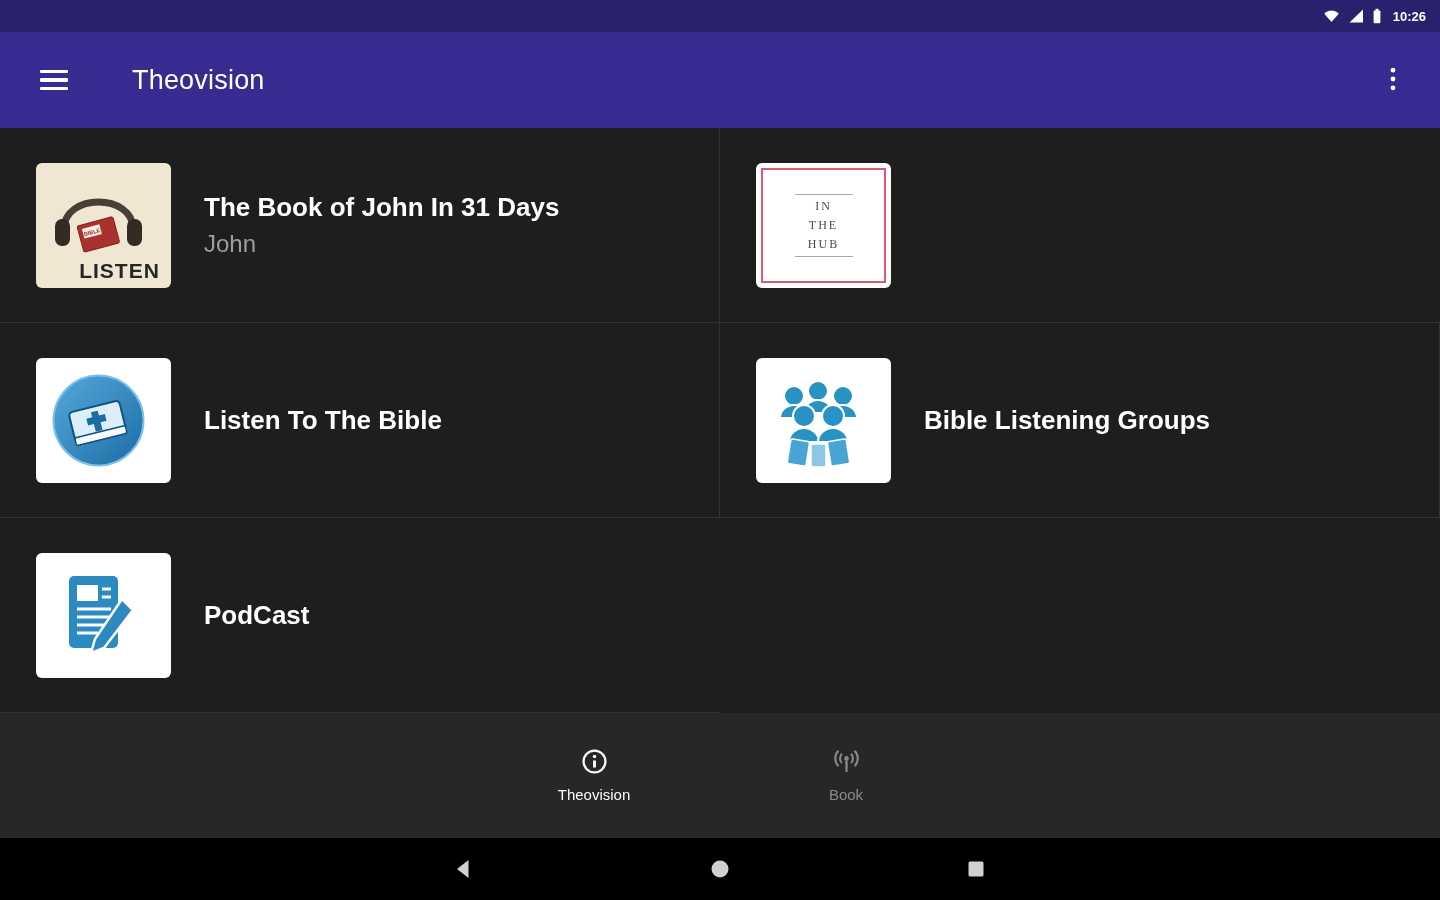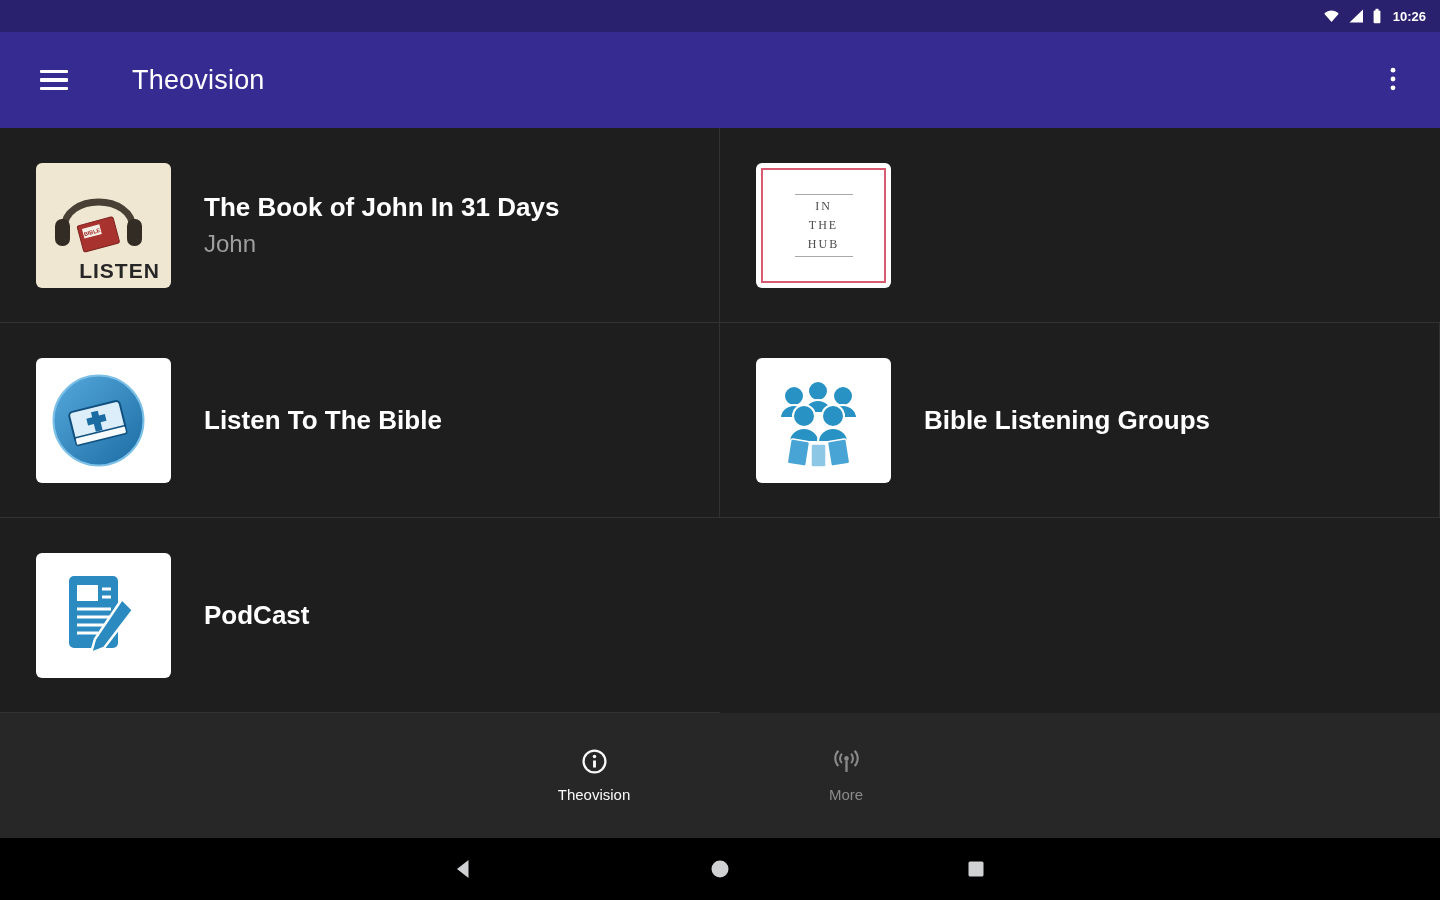--- a/index.html
+++ b/index.html
@@ -214,21 +214,21 @@
 
   <div class="nav-item">
     <svg width="27" height="27" viewBox="0 0 26 26">
       <circle cx="13" cy="10" r="2.2" fill="currentColor"></circle>
       <line x1="13" y1="12" x2="13" y2="23" stroke="currentColor" stroke-width="2.2"></line>
       <path d="M8.6 14.4 A6.2 6.2 0 0 1 8.6 5.6" fill="none" stroke="currentColor" stroke-width="2"></path>
       <path d="M17.4 14.4 A6.2 6.2 0 0 0 17.4 5.6" fill="none" stroke="currentColor" stroke-width="2"></path>
       <path d="M5.2 17.4 A10.6 10.6 0 0 1 5.2 2.6" fill="none" stroke="currentColor" stroke-width="2"></path>
       <path d="M20.8 17.4 A10.6 10.6 0 0 0 20.8 2.6" fill="none" stroke="currentColor" stroke-width="2"></path>
     </svg>
-    <div class="nav-label">More</div>
+    <div class="nav-label">Book</div>
   </div>
 
 
 
 </nav>
 
 <div class="system-nav">
   <button class="sys-btn" aria-label="back">
     <svg width="24" height="24" viewBox="0 0 24 24">
       <polygon points="16.5,3 16.5,21 5,12" fill="currentColor"></polygon>

